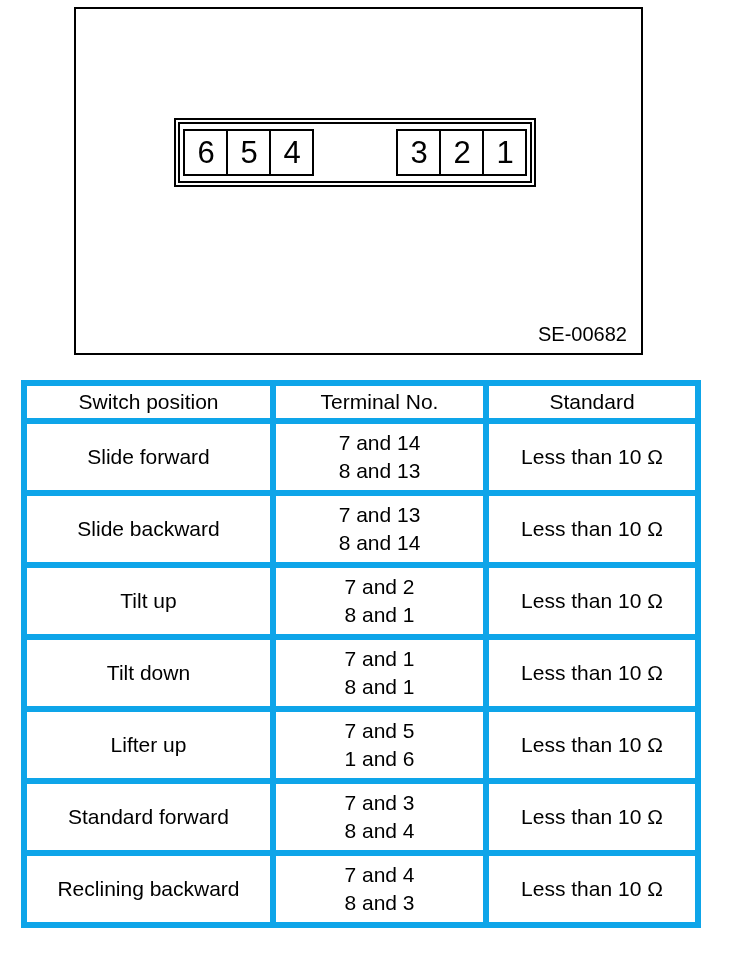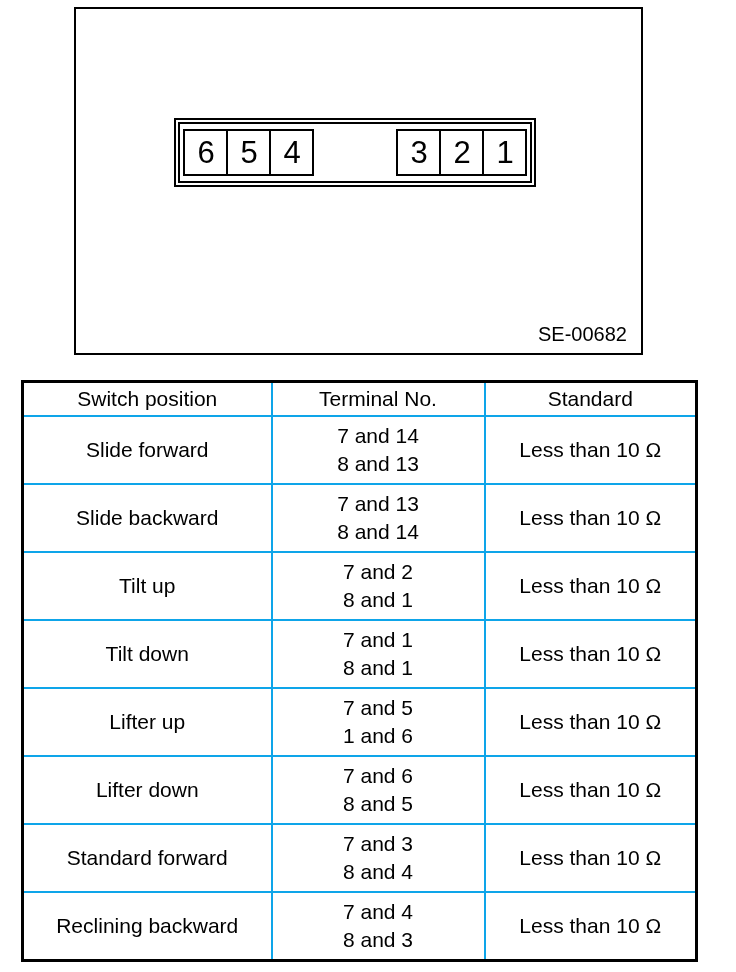--- a/index.html
+++ b/index.html
@@ -68,21 +68,21 @@
     position: absolute;
     left: 21px;
     top: 380px;
     width: 676px;
     border-collapse: collapse;
     table-layout: fixed;
     border: 3px solid #000;
   }
   .spec-table th,
   .spec-table td {
-    border: 2px solid #0ea5e9;
+    border: 6px solid #0ea5e9;
     text-align: center;
     vertical-align: middle;
     font-size: 21px;
     font-weight: normal;
     padding: 0;
     overflow: hidden;
   }
   .spec-table th { height: 32px; }
   .spec-table td { height: 66px; }
   .col-pos { width: 249px; }
@@ -163,28 +163,20 @@
     </tr>
     <tr>
       <td>Lifter up</td>
       <td>
         <div class="term-line">7 and 5</div>
         <div class="term-line">1 and 6</div>
       </td>
       <td>Less than 10 Ω</td>
     </tr>
     <tr>
-      <td>Lifter down</td>
-      <td>
-        <div class="term-line">7 and 6</div>
-        <div class="term-line">8 and 5</div>
-      </td>
-      <td>Less than 10 Ω</td>
-    </tr>
-    <tr>
       <td>Standard forward</td>
       <td>
         <div class="term-line">7 and 3</div>
         <div class="term-line">8 and 4</div>
       </td>
       <td>Less than 10 Ω</td>
     </tr>
     <tr>
       <td>Reclining backward</td>
       <td>

